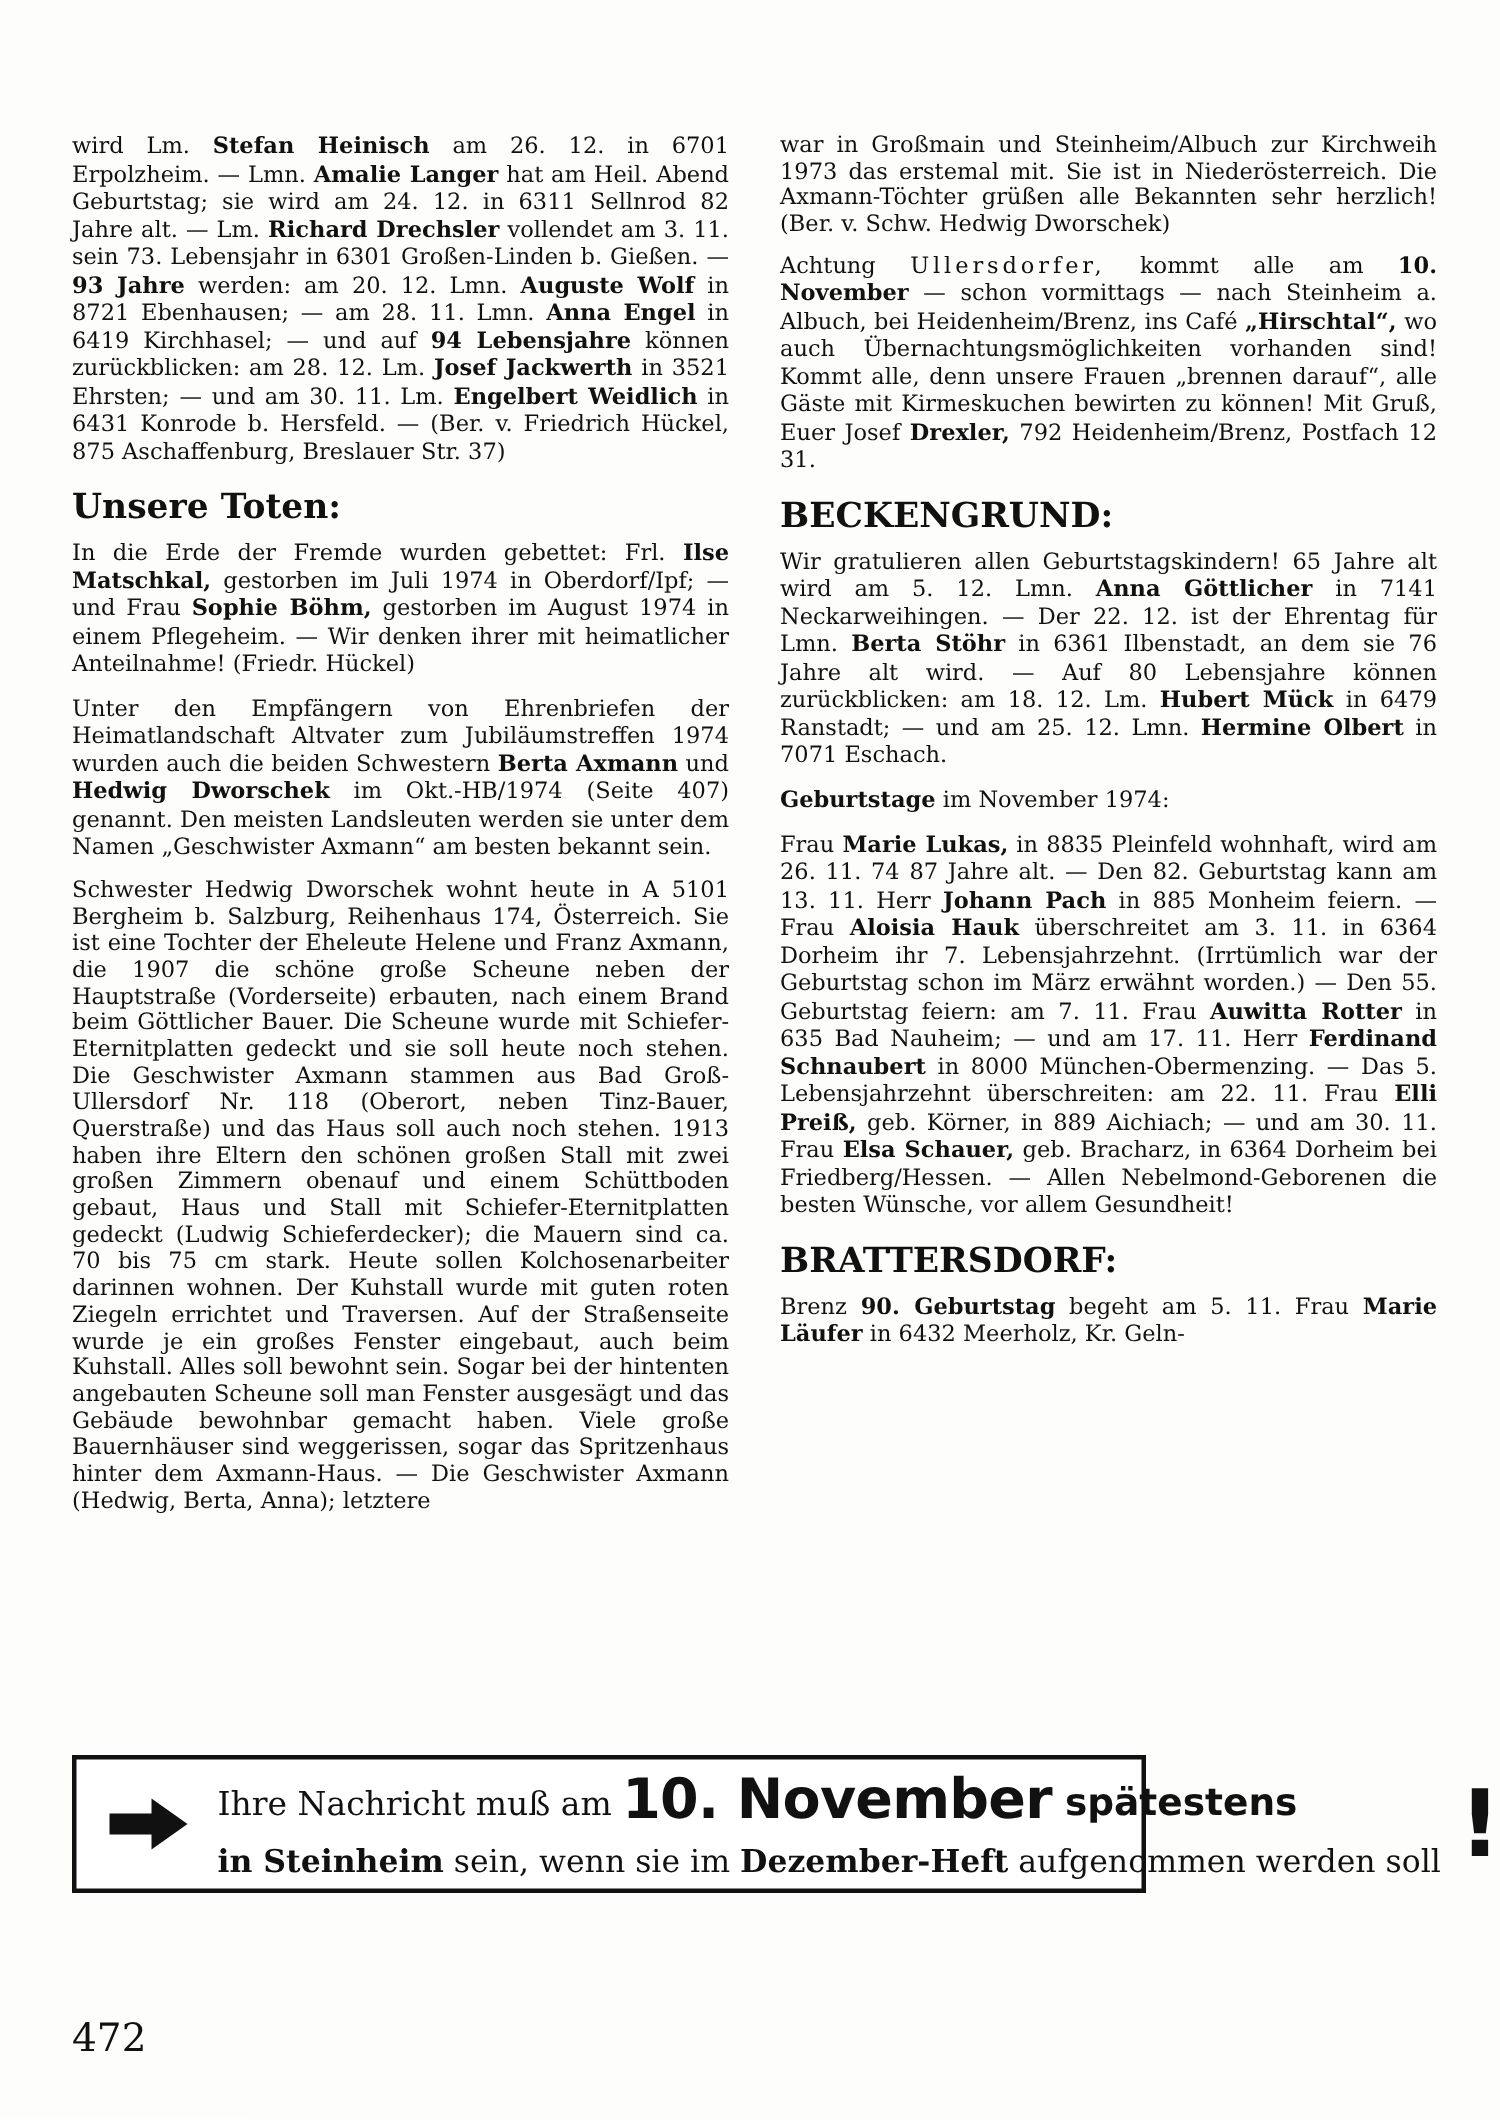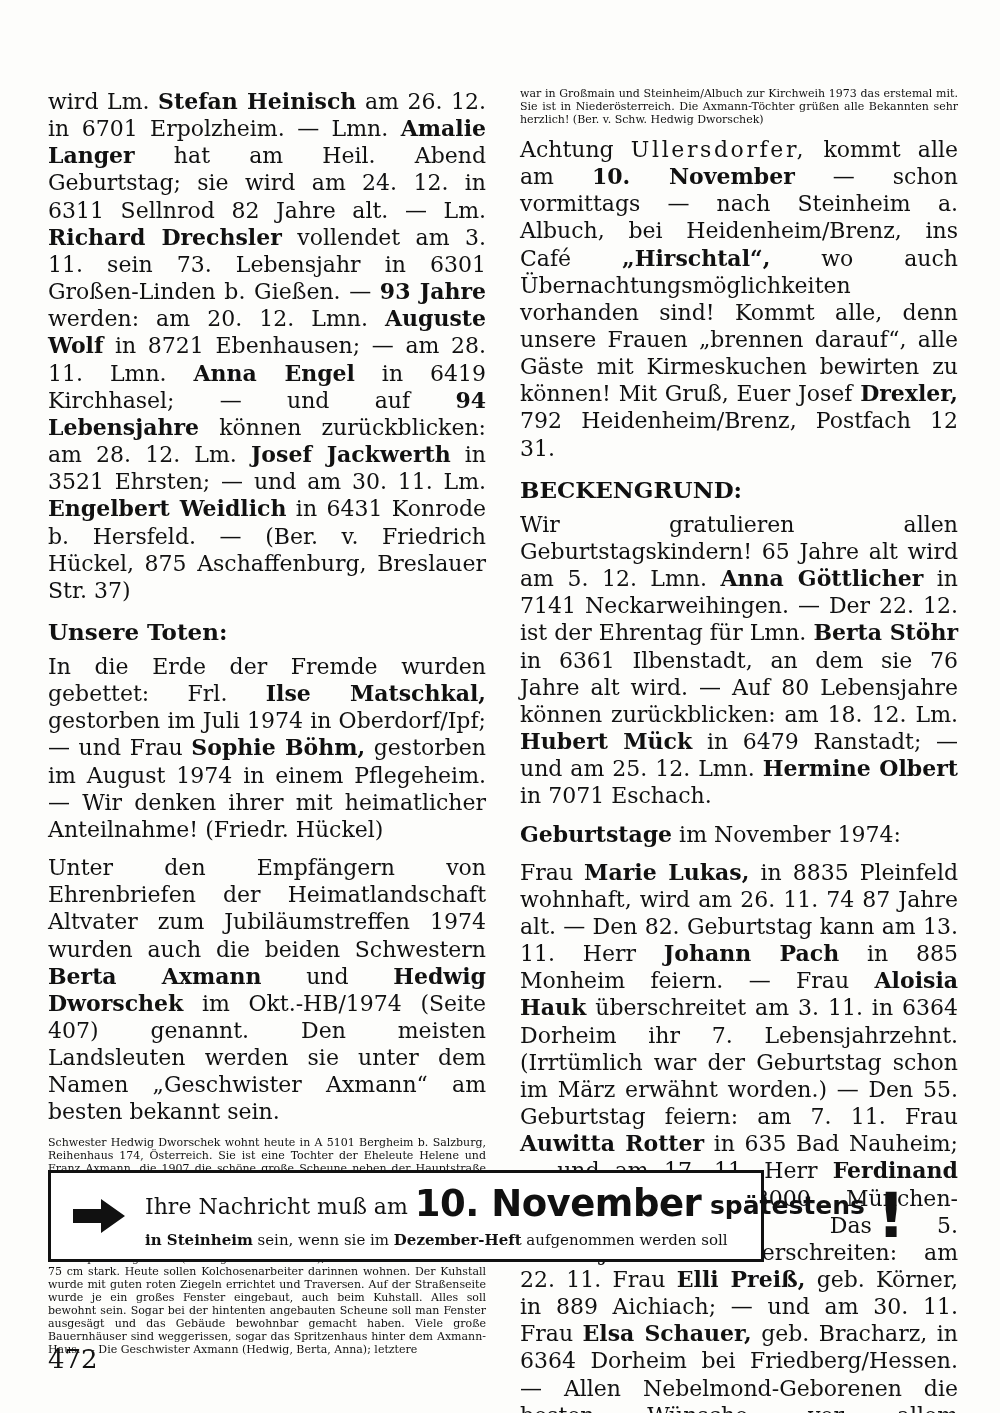--- a/index.html
+++ b/index.html
@@ -29,28 +29,28 @@
     width: 910px;
     display: flex;
     gap: 34px;
   }
   .col {
     width: 438px;
   }
   p {
     margin: 0 0 11px 0;
     text-align: justify;
-    font-size: 22px;
+    font-size: 15px;
     line-height: 1.235;
     font-family: "DejaVu Serif", serif;
     hyphens: auto;
     -webkit-hyphens: auto;
   }
   p.small {
-    font-size: 11px;
+    font-size: 15px;
     line-height: 1.18;
     margin-bottom: 9px;
   }
   b, .b { font-weight: bold; }
   .head {
     font-weight: bold;
     font-size: 23px;
     margin: 14px 0 8px 0;
     text-align: left;
   }
@@ -93,21 +93,21 @@
     font-size: 37px;
     letter-spacing: -0.5px;
     vertical-align: -2px;
   }
   .notice-line1 .med {
     font-family: "DejaVu Sans", sans-serif;
     font-weight: bold;
     font-size: 25px;
   }
   .notice-line2 {
-    font-size: 15px;
+    font-size: 21px;
     line-height: 1.3;
     margin-top: 4px;
     white-space: nowrap;
   }
   .notice-bang {
     flex: 0 0 auto;
     font-family: "DejaVu Sans", sans-serif;
     font-weight: bold;
     font-size: 62px;
     line-height: 0.8;

